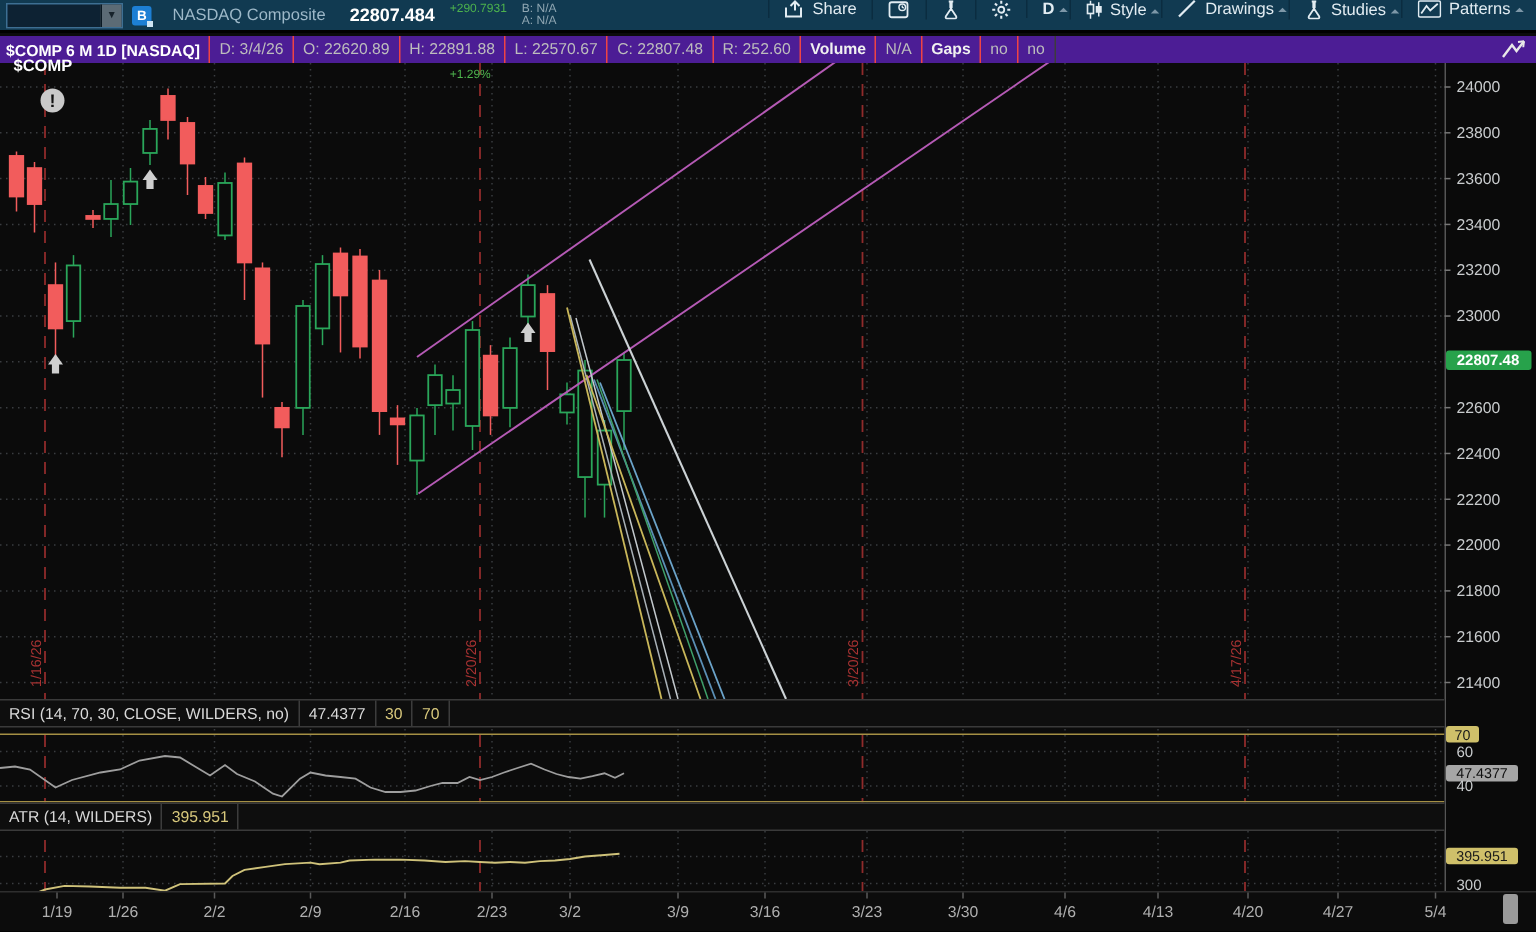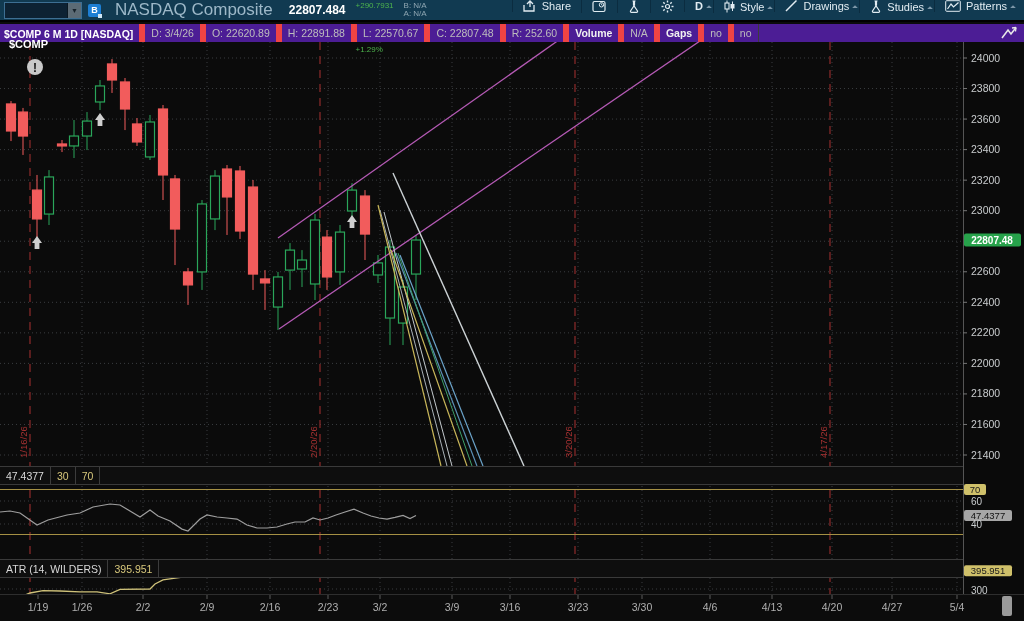--- a/index.html
+++ b/index.html
@@ -11,51 +11,51 @@
   .toolbar{position:absolute;left:0;top:0;width:1024px;height:22px;background:#113a51;
            border-bottom:2px solid #000;display:flex;align-items:center;z-index:30;color:#dfe9ef;}
   .sym-box{display:flex;align-items:stretch;height:17px;margin-left:4px;border:1px solid #3d6f93;
            background:#0d2233;}
   .sym-input{width:62px;font-size:11px;font-weight:bold;color:#fff;padding:1px 4px;display:flex;align-items:center;margin-top:40px;}
   .sym-caret{width:14px;background:#5c6b75;display:flex;align-items:center;justify-content:center;
              color:#17232b;font-size:7px;border-left:1px solid #0a1822;}
   .link-b{width:13px;height:13px;background:#1d7fd4;color:#fff;font-size:9px;font-weight:bold;
           display:flex;align-items:center;justify-content:center;border-radius:2px;margin-left:6px;position:relative;}
   .link-b:after{content:"";position:absolute;right:-1px;bottom:-1px;width:4px;height:4px;background:#cfe5f4;}
-  .tb-desc{font-size:17px;color:#9db8c8;margin-left:14px;}
+  .tb-desc{font-size:11px;color:#9db8c8;margin-left:14px;}
   .tb-last{font-size:12px;font-weight:bold;color:#fff;margin-left:16px;}
   .tb-stack{display:flex;flex-direction:column;justify-content:center;margin-left:10px;line-height:8px;}
   .tb-stack span{font-size:8px;}
   .chg{color:#4db34d;margin-top:36px;}
   .ba{color:#8fa6b2;}
   .tb-right{margin-left:auto;display:flex;align-items:flex-start;height:100%;}
   .tb-btn{display:flex;align-items:center;gap:5px;padding:0 10px;font-size:11px;color:#e2ecf2;
           border-left:1px solid #0b2c40;position:relative;cursor:pointer;}
   .tb-btn .mini-caret{position:absolute;right:2px;bottom:2px;width:0;height:0;
           border-left:4px solid transparent;border-top:4px solid #7d97a8;transform:rotate(-45deg);}
   .tb-btn svg{display:block;}
 
   
   .chart-header{position:absolute;left:0;top:24px;width:1024px;height:18px;background:#4c1d95;
                 display:flex;align-items:stretch;z-index:25;color:#e4e4e4;font-size:10.5px;}
   .ch-title{font-weight:bold;color:#fff;padding:2px 6px 0 4px;display:flex;align-items:center;}
-  .ch-cell{border-left:6px solid #ef4444;padding:0 6px;display:flex;align-items:center;}
+  .ch-cell{border-left:1px solid #ef4444;padding:0 6px;display:flex;align-items:center;}
   .ch-cell.last{border-right:1px solid #3c3c3c;}
   .ch-bold{font-weight:bold;color:#f0f0f0;}
   .ch-dim{color:#bdbdbd;}
   .corner-icon{position:absolute;right:6px;top:2px;}
 
   
   .study-header{position:absolute;left:0;width:963px;height:19px;background:#0e0e0e;
                 border-top:1px solid #3a3a3a;border-bottom:1px solid #3a3a3a;display:flex;
                 align-items:stretch;z-index:20;font-size:10.5px;color:#d9d9d9;}
   .sh-cell{padding:0 6px;display:flex;align-items:center;border-right:1px solid #3c3c3c;}
   .sh-yellow{color:#d8c87c;}
   #rsiHeader{top:466px;}
-  #atrHeader{top:559px;}
+  #atrHeader{top:535px;}
 
   .chart-svg{position:absolute;left:0;top:0;z-index:5;}
 </style>
 </head>
 <body>
 
 <div class="app">
 
   <div class="toolbar">
     <div class="sym-box">
@@ -164,20 +164,21 @@
     <div class="ch-cell ch-dim last">no</div>
     <div class="corner-icon">
       <svg width="18" height="15" viewBox="0 0 18 15">
         <path d="M2 12 L8 4 L11 8 L16 1.5" fill="none" stroke="#e8e8e8" stroke-width="1.6"></path>
         <path d="M16 1.5 l-4 .5 M16 1.5 l-.5 4" stroke="#e8e8e8" stroke-width="1.3"></path>
       </svg>
     </div>
   </div>
 
   <div class="study-header" id="rsiHeader">
+    <div class="sh-cell">RSI (14, 70, 30, CLOSE, WILDERS, no)</div>
     <div class="sh-cell">47.4377</div>
     <div class="sh-cell sh-yellow">30</div>
     <div class="sh-cell sh-yellow">70</div>
   </div>
 
   <div class="study-header" id="atrHeader">
     <div class="sh-cell">ATR (14, WILDERS)</div>
     <div class="sh-cell sh-yellow">395.951</div>
   </div>
 

